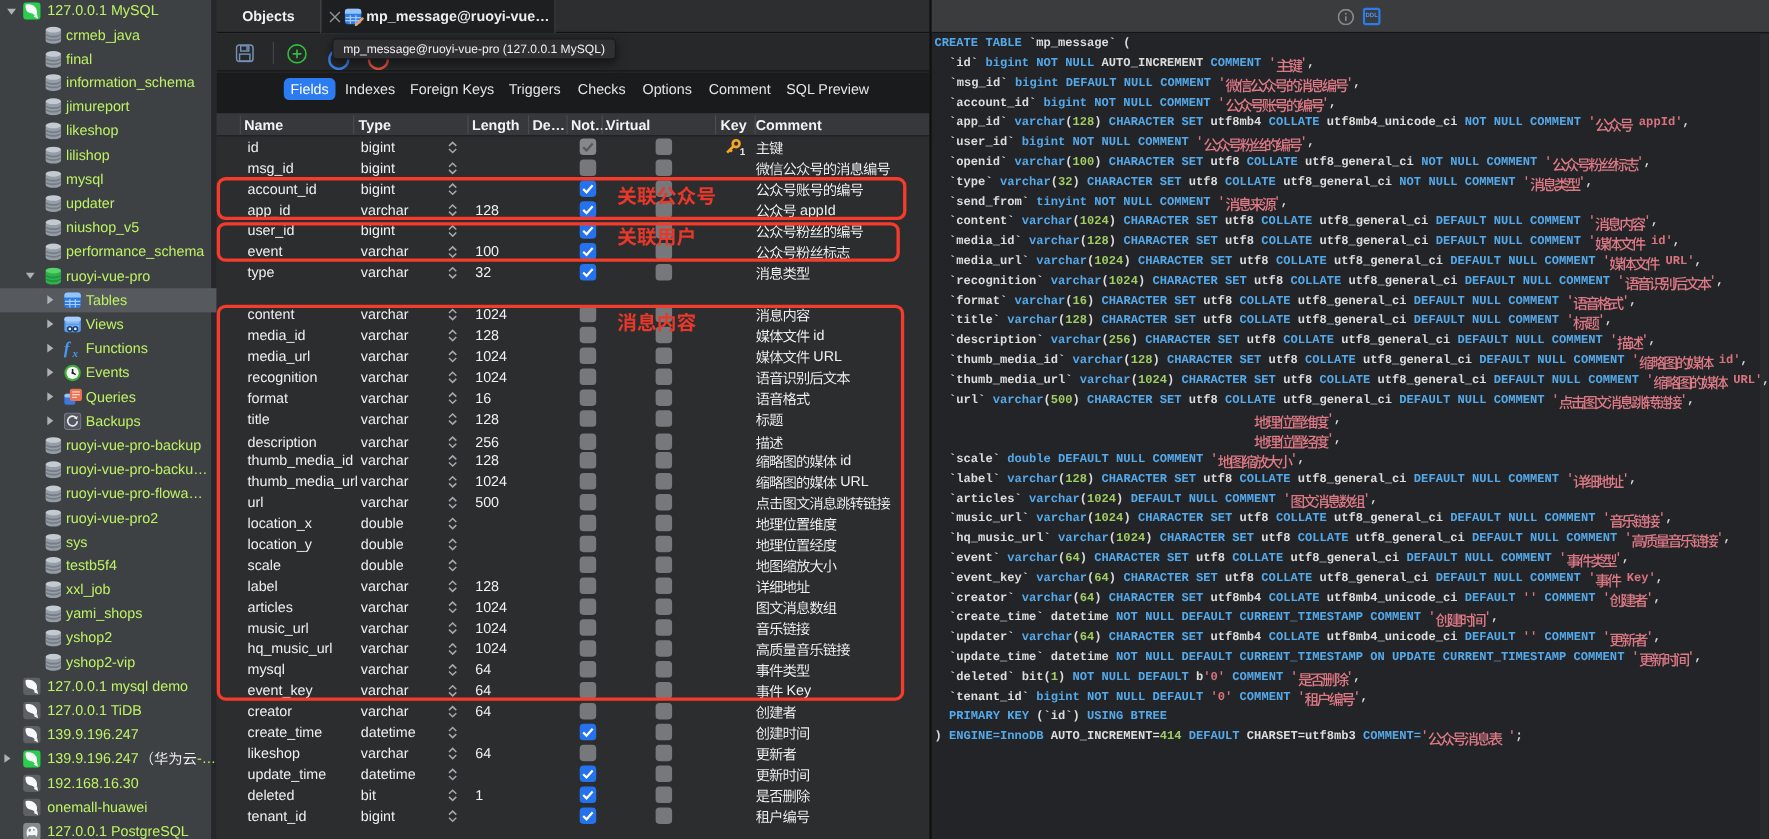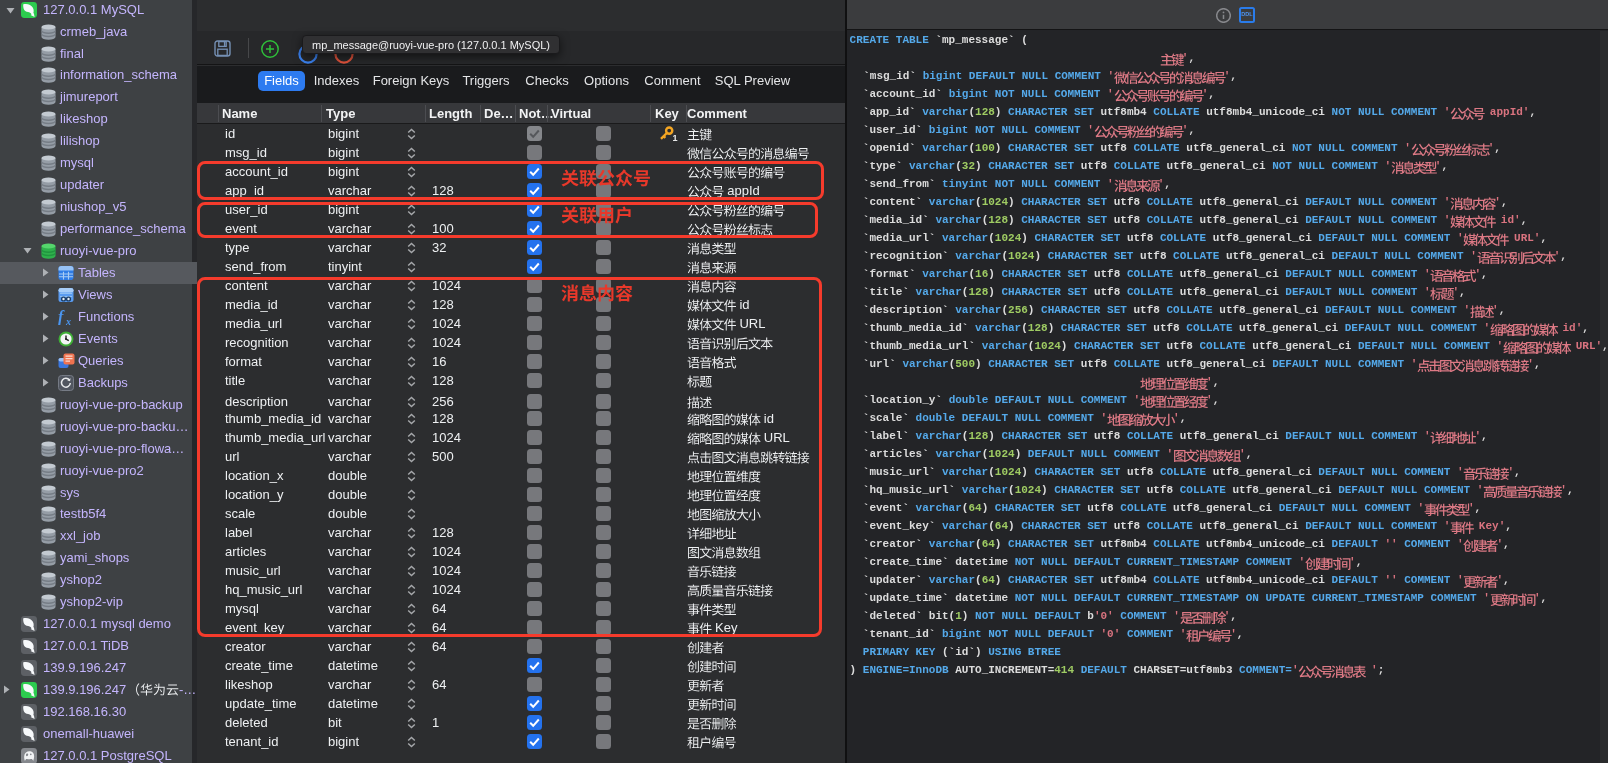--- a/index.html
+++ b/index.html
@@ -1,17 +1,17 @@
 <!DOCTYPE html>
 <html><head><meta charset="utf-8"><style>
 *{margin:0;padding:0;box-sizing:border-box}
 html,body{width:1608px;height:763px;overflow:hidden;background:#1e1f21;font-family:"Liberation Sans",sans-serif}
 .ab{position:absolute}
 #side{left:0;top:0;width:197px;height:763px;background:#3e4144}
-.sr{position:absolute;left:0;width:197px;height:22px;line-height:22px;color:#c4b5fd;font-size:13px;white-space:nowrap}
+.sr{position:absolute;left:0;width:197px;height:22px;line-height:22px;color:#bef264;font-size:13px;white-space:nowrap}
 .sr svg{vertical-align:-1.5px}
 #mid{left:197px;top:0;width:648px;height:763px;background:#2c2d2f}
 #strip{left:0;top:0;width:648px;height:30px;background:#2d2e30;border-bottom:1px solid #121213}
 #tobj{left:0;top:0;width:95px;height:30px;color:#f0f1f2;font-size:13px;font-weight:700;text-align:center;line-height:30px;border-right:1px solid #424345}
 #tact{left:96px;top:0;width:212px;height:30px;background:#1e1f21;border-right:1px solid #424345;color:#ededee;font-size:13px;font-weight:700;line-height:30px}
 #toolbar{left:0;top:31px;width:648px;height:34px;background:#27282a;border-bottom:1px solid #141415}
 #fbar{left:0;top:66px;width:648px;height:37px;background:#1a1b1d}
 .ftab{position:absolute;top:5px;height:20px;line-height:20px;font-size:13px;color:#e4e5e7;transform:translateX(-50%)}
 #pill{left:61px;top:5px;width:47px;height:20px;background:#2d7bf0;border-radius:5px;color:#fff;font-size:13px;text-align:center;line-height:20px}
 #hdr{left:0;top:103px;width:648px;height:21px;background:#37383b;border-bottom:1px solid #1a1a1b;font-size:13px;font-weight:700;color:#f2f3f4}
@@ -543,20 +543,38 @@
       <svg class="ab" style="left:21px;top:3px" width="16" height="16">
         <rect x="0" y="0" width="16" height="16" rx="3.4" fill="#85888d"></rect>
         <path d="M4,13 C2.8,10 2.8,6 5,4.4 C7,3 10,3 11.8,4.6 C13.6,6.3 13.4,10 12.2,13 C11.6,11.4 10.8,10.9 9.8,11.1 C8.6,11.4 7.2,11.4 6.1,11.1 C5.1,10.9 4.6,11.5 4,13 Z" fill="#f2f4f6"></path>
         <path d="M7.2,6.2 C7.2,7.4 6.5,8.2 5.8,8.2 C5.2,8.2 4.9,7.6 5,6.8 C5.1,5.9 5.8,5.4 6.4,5.5 C6.9,5.6 7.2,5.8 7.2,6.2 Z" fill="#85888d"></path>
         <circle cx="9.8" cy="6.4" r="0.8" fill="#85888d"></circle>
       </svg>
       <span class="ab" style="left:43px">127.0.0.1 PostgreSQL</span>
     </div>
   </div>
 <div id="mid" class="ab">
+    <div id="strip" class="ab">
+      <div id="tobj" class="ab">Objects</div>
+      <div id="tact" class="ab">
+        <svg class="ab" style="left:6px;top:10px" width="11" height="11">
+          <path d="M1,1 L10,10 M10,1 L1,10" stroke="#929395" stroke-width="1.3"></path>
+        </svg>
+        <svg class="ab" style="left:20px;top:7px" width="16" height="16" viewBox="0 0 16 16">
+          <rect x="0.5" y="1" width="15" height="14" rx="2.8" fill="#2e7ce6"></rect>
+          <path d="M0.5,5.5 V3.8 A2.8,2.8 0 0 1 3.3,1 H12.7 A2.8,2.8 0 0 1 15.5,3.8 V5.5 Z" fill="#97c3f6"></path>
+          <path d="M5.5,6.8 V14.5 M10.5,6.8 V14.5 M1,9 H15 M1,11.8 H15" stroke="#a8ccf4" stroke-width="1.1"></path>
+        </svg>
+        <svg class="ab" style="left:28px;top:15px" width="10" height="10">
+          <path d="M8.5,0.5 L10,2 L4,8 L1.5,8.7 L2.2,6.3 Z" fill="#f0a060"></path>
+          <path d="M1.5,8.7 L2.2,6.3 L4,8 Z" fill="#e8c080"></path>
+        </svg>
+        <span class="ab" style="left:40px">mp_message@ruoyi-vue…</span>
+      </div>
+    </div>
     <div id="toolbar" class="ab">
       <svg class="ab" style="left:17px;top:9px" width="17" height="17">
         <rect x="1" y="1" width="15" height="15" rx="2.5" fill="none" stroke="#7590b4" stroke-width="1.4"></rect>
         <rect x="4.8" y="1.6" width="7.4" height="4.8" fill="none" stroke="#7590b4" stroke-width="1.3"></rect>
         <rect x="3.8" y="9.2" width="9.4" height="6.2" fill="none" stroke="#7590b4" stroke-width="1.3"></rect>
         <path d="M10.6,2 V6" stroke="#7590b4" stroke-width="1.4"></path>
       </svg>
       <div class="ab" style="left:51px;top:7px;width:1px;height:20px;background:#47484a"></div>
       <svg class="ab" style="left:64px;top:9px" width="18" height="18">
         <circle cx="9" cy="9" r="8.2" fill="none" stroke="#2fbf3a" stroke-width="1.5"></circle>
@@ -746,40 +764,20 @@
         <svg class="ab" style="left:0;top:0" width="15" height="15">
           <path d="M3.2,7.8 L6.2,10.8 L11.8,4.5" stroke="#fff" stroke-width="2" fill="none"></path>
         </svg>
       </div>
       <div class="cb off" style="left:399px"></div>
       <span style="left:490px"><svg width="48.8" height="13.0" viewBox="0 -880 3754 1000" style="overflow:visible;vertical-align:-2.5px;fill:#eef0f2">
           <use href="#r6D88" x="0"></use>
           <use href="#r606F" x="938"></use>
           <use href="#r7C7B" x="1877"></use>
           <use href="#r578B" x="2815"></use>
-        </svg></span>
-    </div>
-    <div class="row" style="top:257px">
-      <span style="left:28px">send_from</span>
-      <span style="left:131px">tinyint</span>
-      <svg class="ab" style="left:210px;top:3.5px" width="9" height="12">
-        <path d="M1.2,4.6 L4.5,1.4 L7.8,4.6" stroke="#a6a8ab" stroke-width="1.4" fill="none"></path>
-        <path d="M1.2,7.4 L4.5,10.6 L7.8,7.4" stroke="#a6a8ab" stroke-width="1.4" fill="none"></path>
-      </svg>
-      <div class="cb on" style="left:330px">
-        <svg class="ab" style="left:0;top:0" width="15" height="15">
-          <path d="M3.2,7.8 L6.2,10.8 L11.8,4.5" stroke="#fff" stroke-width="2" fill="none"></path>
-        </svg>
-      </div>
-      <div class="cb off" style="left:399px"></div>
-      <span style="left:490px"><svg width="48.8" height="13.0" viewBox="0 -880 3754 1000" style="overflow:visible;vertical-align:-2.5px;fill:#eef0f2">
-          <use href="#r6D88" x="0"></use>
-          <use href="#r606F" x="938"></use>
-          <use href="#r6765" x="1877"></use>
-          <use href="#r6E90" x="2815"></use>
         </svg></span>
     </div>
     <div class="row" style="top:276px">
       <span style="left:28px">content</span>
       <span style="left:131px">varchar</span>
       <svg class="ab" style="left:210px;top:3.5px" width="9" height="12">
         <path d="M1.2,4.6 L4.5,1.4 L7.8,4.6" stroke="#a6a8ab" stroke-width="1.4" fill="none"></path>
         <path d="M1.2,7.4 L4.5,10.6 L7.8,7.4" stroke="#a6a8ab" stroke-width="1.4" fill="none"></path>
       </svg>
       <span style="left:235px">1024</span>
@@ -1254,21 +1252,21 @@
     <div class="ab" style="left:753px;top:31px;width:8px;height:732px;background:#2a2b2d"></div>
     <div id="rstrip" class="ab">
       <svg class="ab" style="left:369px;top:8px" width="15" height="15">
         <circle cx="7.5" cy="7.5" r="6.8" fill="none" stroke="#87888c" stroke-width="1.5"></circle>
         <path d="M7.5,6.8 V11" stroke="#87888c" stroke-width="1.5"></path>
         <circle cx="7.5" cy="4.4" r="0.9" fill="#87888c"></circle>
       </svg>
       <div class="ab" style="left:392px;top:7px;width:16px;height:16px;border:2.5px solid #2a7ceb;border-radius:2.5px;color:#4f93ee;font-size:5.5px;font-weight:700;text-align:center;line-height:11px">DDL</div>
     </div>
     <div class="cl" style="left:0;top:31px;width:763px"><span class="ab" style="left:2.60px;top:0"><span class="k">CREATE TABLE</span> `mp_message` (</span></div>
-    <div class="cl" style="left:0;top:49px;width:763px"><svg class="ab" style="left:312.84px;top:3.70px;overflow:visible;fill:#dd7985" width="22.0" height="13.5" viewBox="0 -880 1630 1000">
+    <div class="cl" style="left:0;top:49px;width:763px"><span class="ab" style="left:2.60px;top:0">  `id` <span class="k">bigint</span> <span class="k">NOT NULL</span> AUTO_INCREMENT <span class="k">COMMENT</span> <span class="s">'</span></span><svg class="ab" style="left:312.84px;top:3.70px;overflow:visible;fill:#dd7985" width="22.0" height="13.5" viewBox="0 -880 1630 1000">
         <use href="#m4E3B" x="0"></use>
         <use href="#m952E" x="815"></use>
       </svg><span class="ab" style="left:334.84px;top:0"><span class="s">'</span>,</span></div>
     <div class="cl" style="left:0;top:67px;width:763px"><span class="ab" style="left:3px;top:0">  `msg_id` <span class="k">bigint</span> <span class="k">DEFAULT NULL</span> <span class="k">COMMENT</span> <span class="s">'</span></span><svg class="ab" style="left:266.64px;top:3.70px;overflow:visible;fill:#dd7985" width="110.0" height="13.5" viewBox="0 -880 8150 1000">
         <use href="#m5FAE" x="0"></use>
         <use href="#m4FE1" x="815"></use>
         <use href="#m516C" x="1630"></use>
         <use href="#m4F17" x="2445"></use>
         <use href="#m53F7" x="3260"></use>
         <use href="#m7684" x="4075"></use>
@@ -1393,21 +1391,21 @@
         <use href="#m63A5" x="7335"></use>
       </svg><span class="ab" style="left:680.28px;top:0"><span class="s">'</span>,</span></div>
     <div class="cl" style="left:0;top:373px;width:763px"><svg class="ab" style="left:293.04px;top:3.70px;overflow:visible;fill:#dd7985" width="66.0" height="13.5" viewBox="0 -880 4890 1000">
         <use href="#m5730" x="0"></use>
         <use href="#m7406" x="815"></use>
         <use href="#m4F4D" x="1630"></use>
         <use href="#m7F6E" x="2445"></use>
         <use href="#m7EF4" x="3260"></use>
         <use href="#m5EA6" x="4075"></use>
       </svg><span class="ab" style="left:359.04px;top:0"><span class="s">'</span>,</span></div>
-    <div class="cl" style="left:0;top:391px;width:763px"><span class="ab" style="left:2.60px;top:0">  `location_y` <span class="k">double</span> <span class="k">DEFAULT NULL</span> <span class="k">COMMENT</span> <span class="s">'</span></span><svg class="ab" style="left:293.04px;top:3.70px;overflow:visible;fill:#dd7985" width="66.0" height="13.5" viewBox="0 -880 4890 1000">
+    <div class="cl" style="left:0;top:391px;width:763px"><svg class="ab" style="left:293.04px;top:3.70px;overflow:visible;fill:#dd7985" width="66.0" height="13.5" viewBox="0 -880 4890 1000">
         <use href="#m5730" x="0"></use>
         <use href="#m7406" x="815"></use>
         <use href="#m4F4D" x="1630"></use>
         <use href="#m7F6E" x="2445"></use>
         <use href="#m7ECF" x="3260"></use>
         <use href="#m5EA6" x="4075"></use>
       </svg><span class="ab" style="left:359.04px;top:0"><span class="s">'</span>,</span></div>
     <div class="cl" style="left:0;top:409px;width:763px"><span class="ab" style="left:2.60px;top:0">  `scale` <span class="k">double</span> <span class="k">DEFAULT NULL</span> <span class="k">COMMENT</span> <span class="s">'</span></span><svg class="ab" style="left:260.03px;top:3.70px;overflow:visible;fill:#dd7985" width="66.0" height="13.5" viewBox="0 -880 4890 1000">
         <use href="#m5730" x="0"></use>
         <use href="#m56FE" x="815"></use>

